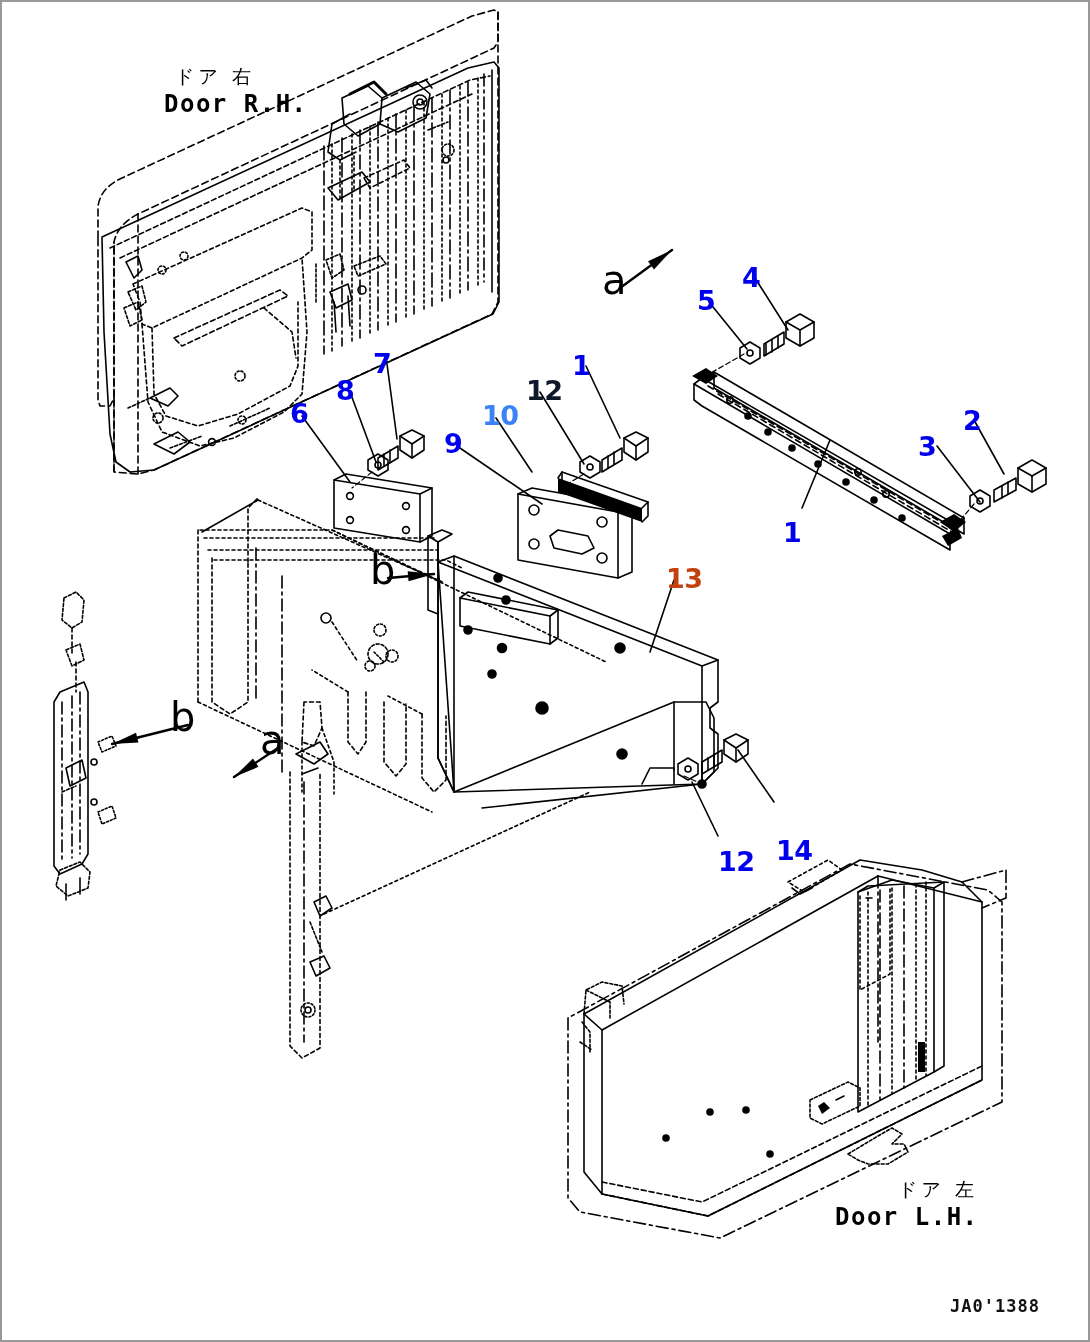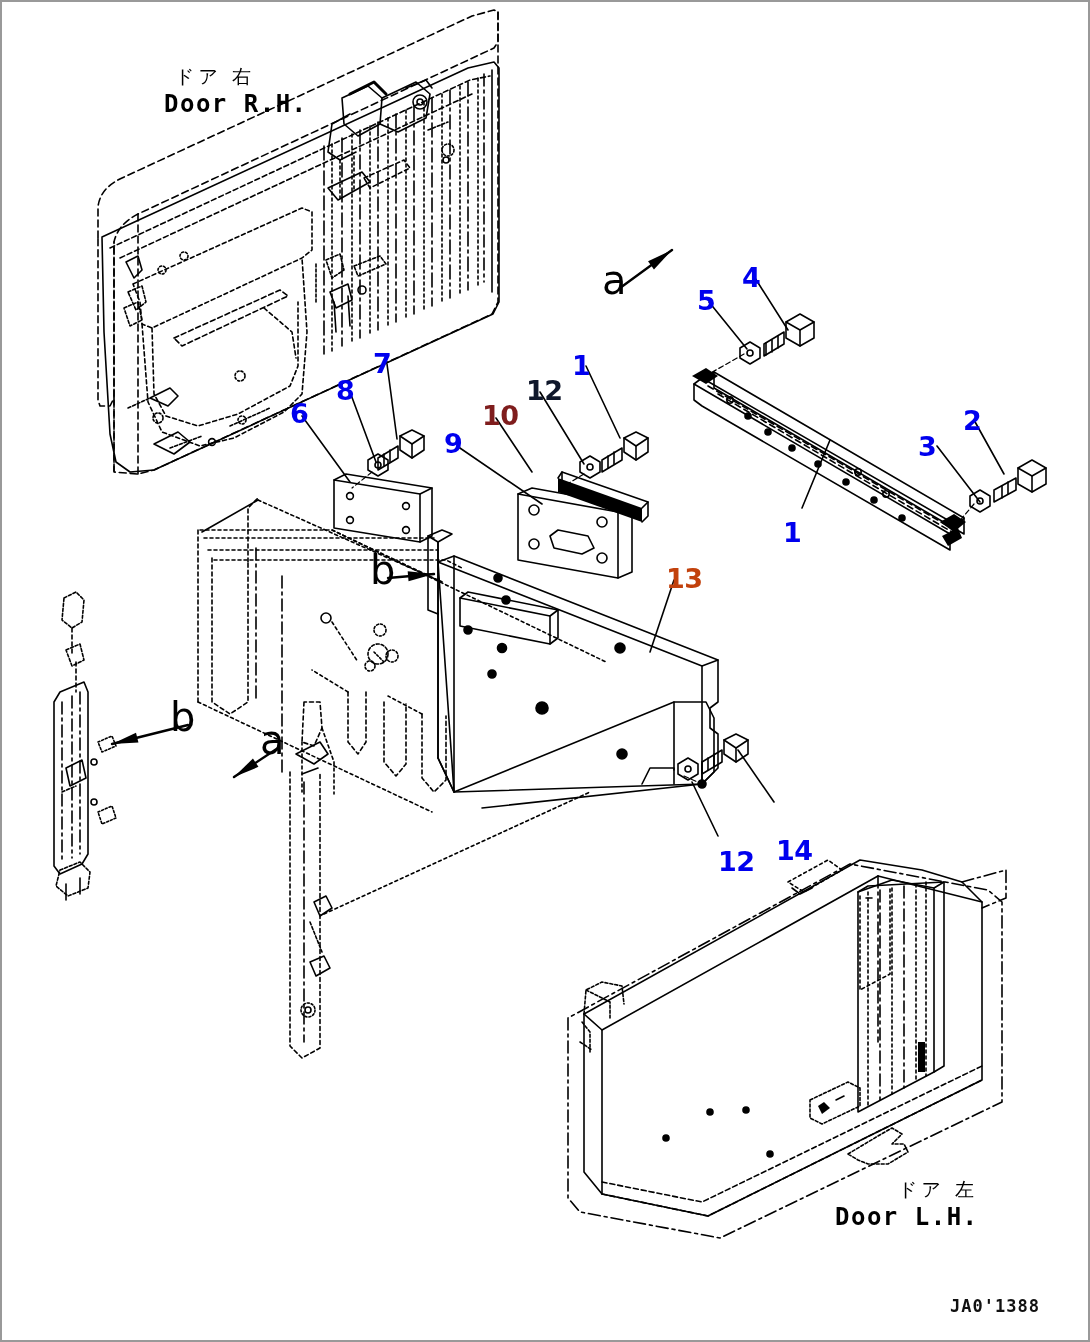--- a/index.html
+++ b/index.html
@@ -473,21 +473,21 @@
   <div id="labels">
       <div class="lbl" style="left: 781px; top: 517px; color: rgb(0, 0, 238);">1</div>
       <div class="lbl" style="left: 961px; top: 405px; color: rgb(0, 0, 238);">2</div>
       <div class="lbl" style="left: 916px; top: 431px; color: rgb(0, 0, 238);">3</div>
       <div class="lbl" style="left: 740px; top: 262px; color: rgb(0, 0, 238);">4</div>
       <div class="lbl" style="left: 695px; top: 285px; color: rgb(0, 0, 238);">5</div>
       <div class="lbl" style="left: 288px; top: 398px; color: rgb(0, 0, 238);">6</div>
       <div class="lbl" style="left: 371px; top: 348px; color: rgb(0, 0, 238);">7</div>
       <div class="lbl" style="left: 334px; top: 375px; color: rgb(0, 0, 238);">8</div>
       <div class="lbl" style="left: 442px; top: 428px; color: rgb(0, 0, 238);">9</div>
-      <div class="lbl" style="left: 480px; top: 400px; color: #7f1d1d;">10</div>
+      <div class="lbl" style="left: 480px; top: 400px; color: #3b82f6;">10</div>
       <div class="lbl" style="left: 570px; top: 350px; color: rgb(0, 0, 238);">1</div>
       <div class="lbl" style="left: 524px; top: 375px; color: #0f172a;">12</div>
       <div class="lbl" style="left: 664px; top: 563px; color: #c2410c;">13</div>
       <div class="lbl" style="left: 774px; top: 810px; color: rgb(0, 0, 238); margin-top: 25px;">14</div>
       <div class="lbl" style="left: 716px; top: 846px; color: rgb(0, 0, 238);">12</div>
       <div class="secmark" style="left: 600px; top: 258px;">a</div>
       <div class="secmark" style="left: 368px; top: 548px;">b</div>
       <div class="secmark" style="left: 168px; top: 695px;">b</div>
       <div class="secmark" style="left: 258px; top: 718px;">a</div>
     </div>

